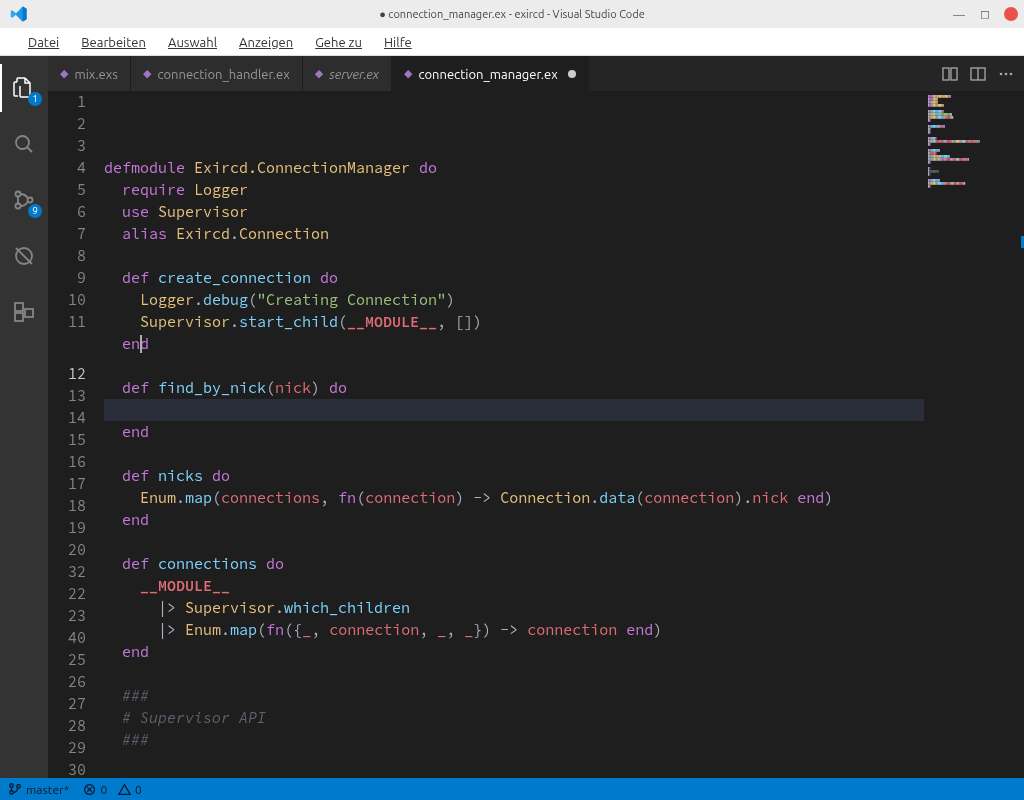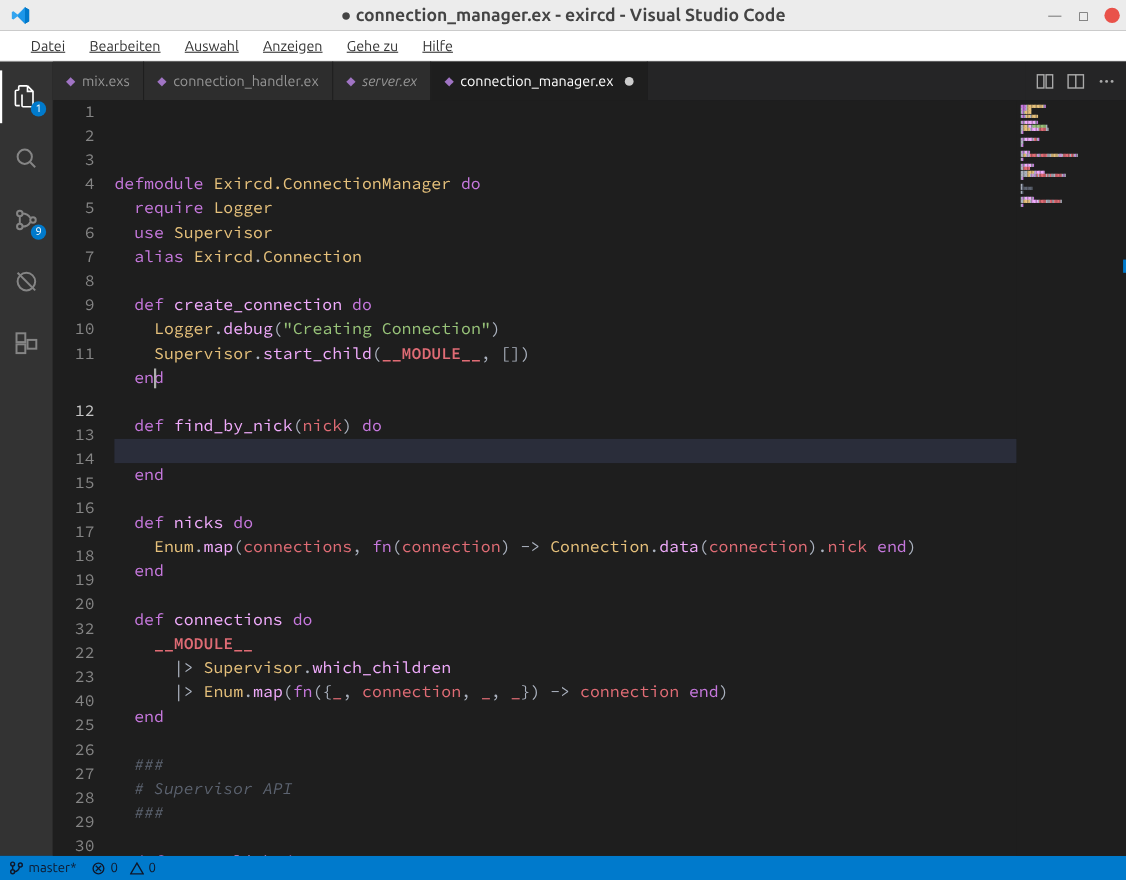--- a/index.html
+++ b/index.html
@@ -23,22 +23,22 @@
   color: #444;
 }
 .titlebar .logo {
   width: 18px; height: 18px;
   margin-left: 10px;
 }
 .titlebar .title {
   position: absolute;
   left: 50%;
   transform: translateX(-50%);
-  font-size: 16px;
-  font-weight: 700;
+  font-size: 11px;
+  font-weight: 400;
 }
 .titlebar .winbtns {
   position: absolute;
   right: 6px;
   display: flex;
   gap: 12px;
   align-items: center;
 }
 .winbtn { width: 14px; height: 14px; border-radius: 50%; display:flex; align-items:center; justify-content:center;}
 .winbtn.close { background: #e9524a; }
@@ -174,21 +174,21 @@
 .decoration {
   position:absolute;
   right:0;
   width:3px;
   background:#007acc;
 }
 
 
 .kw { color:#c678dd; }
 .mod { color:#e5c07b; }
-.fn { color:#f0abfc; }
+.fn { color:#7dd3fc; }
 .str { color:#98c379; }
 .var { color:#e06c75; }
 .cmt { color:#5c6370; font-style:italic; }
 .macro { color:#e06c75; font-weight:600; }
 .op { color:#abb2bf; }
 .txt { color:#abb2bf; }
 
 .statusbar {
   height:22px;
   background:#007acc;

